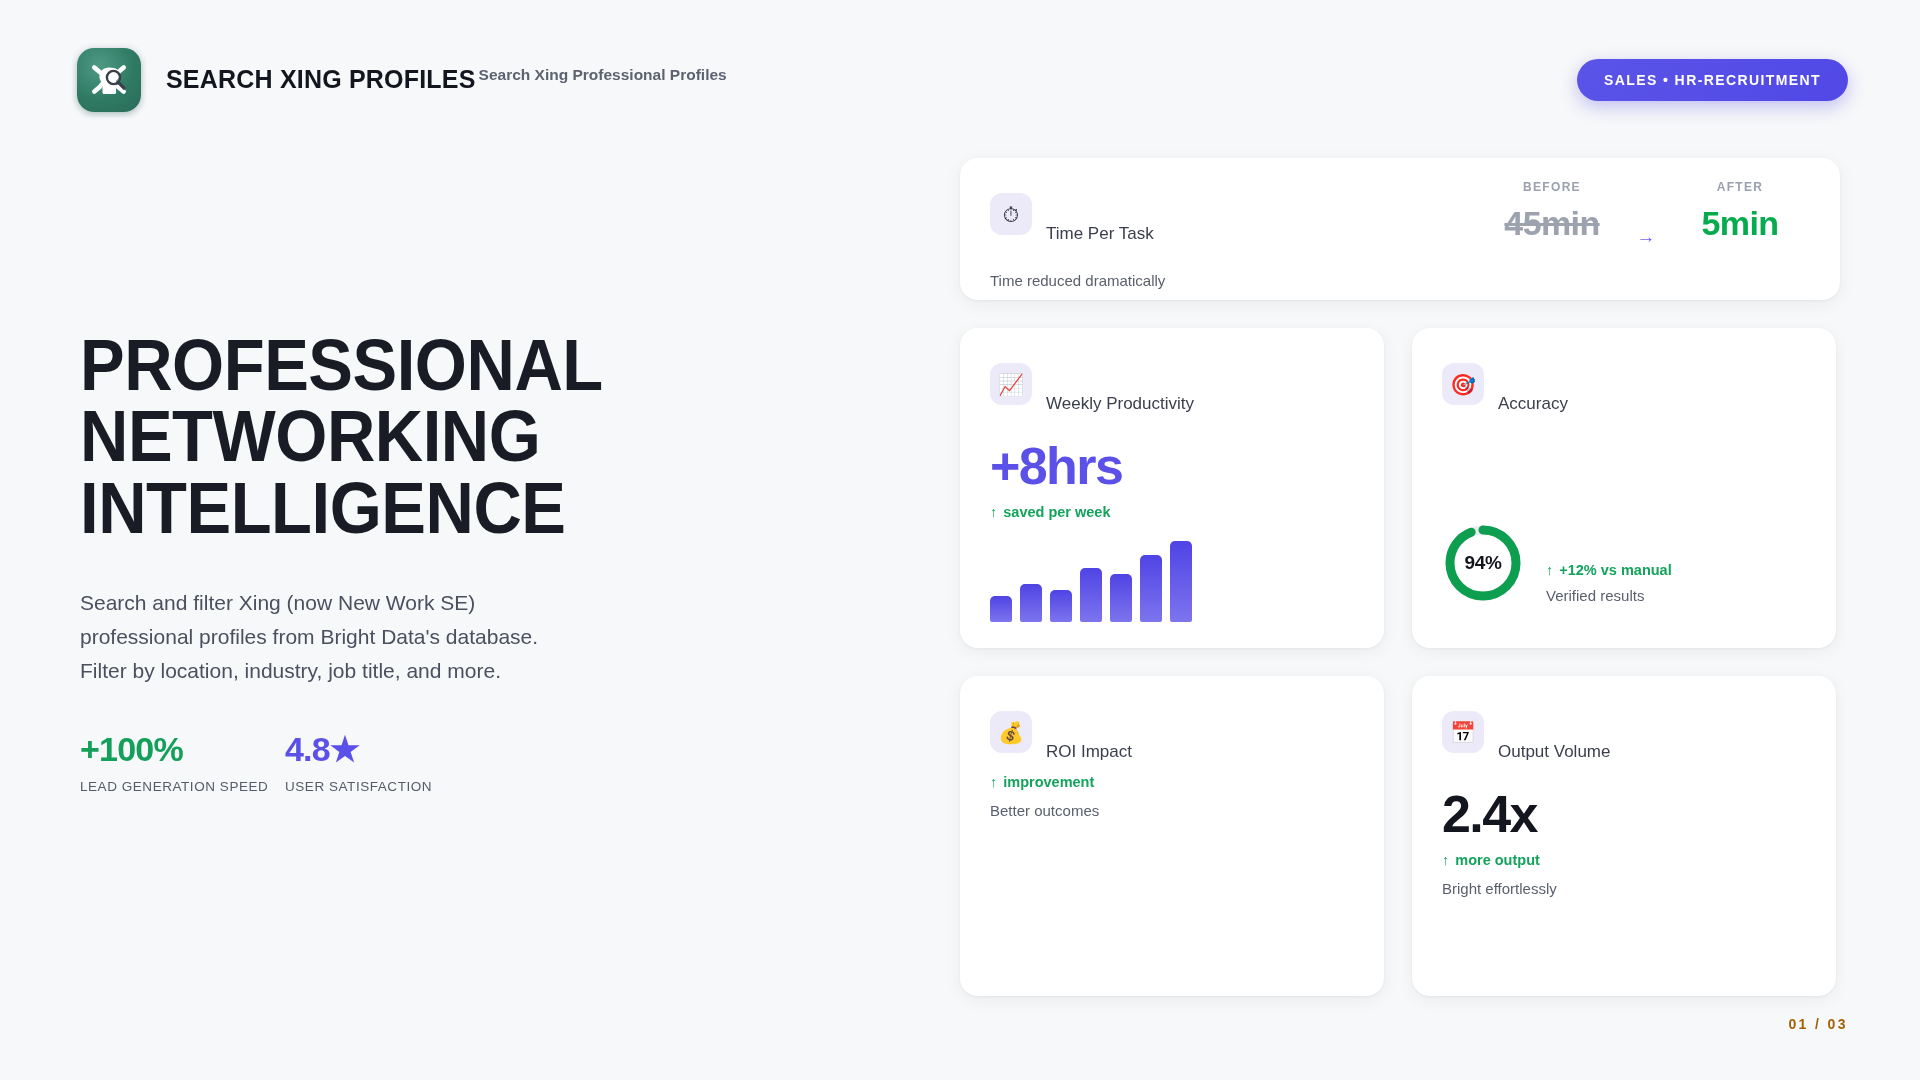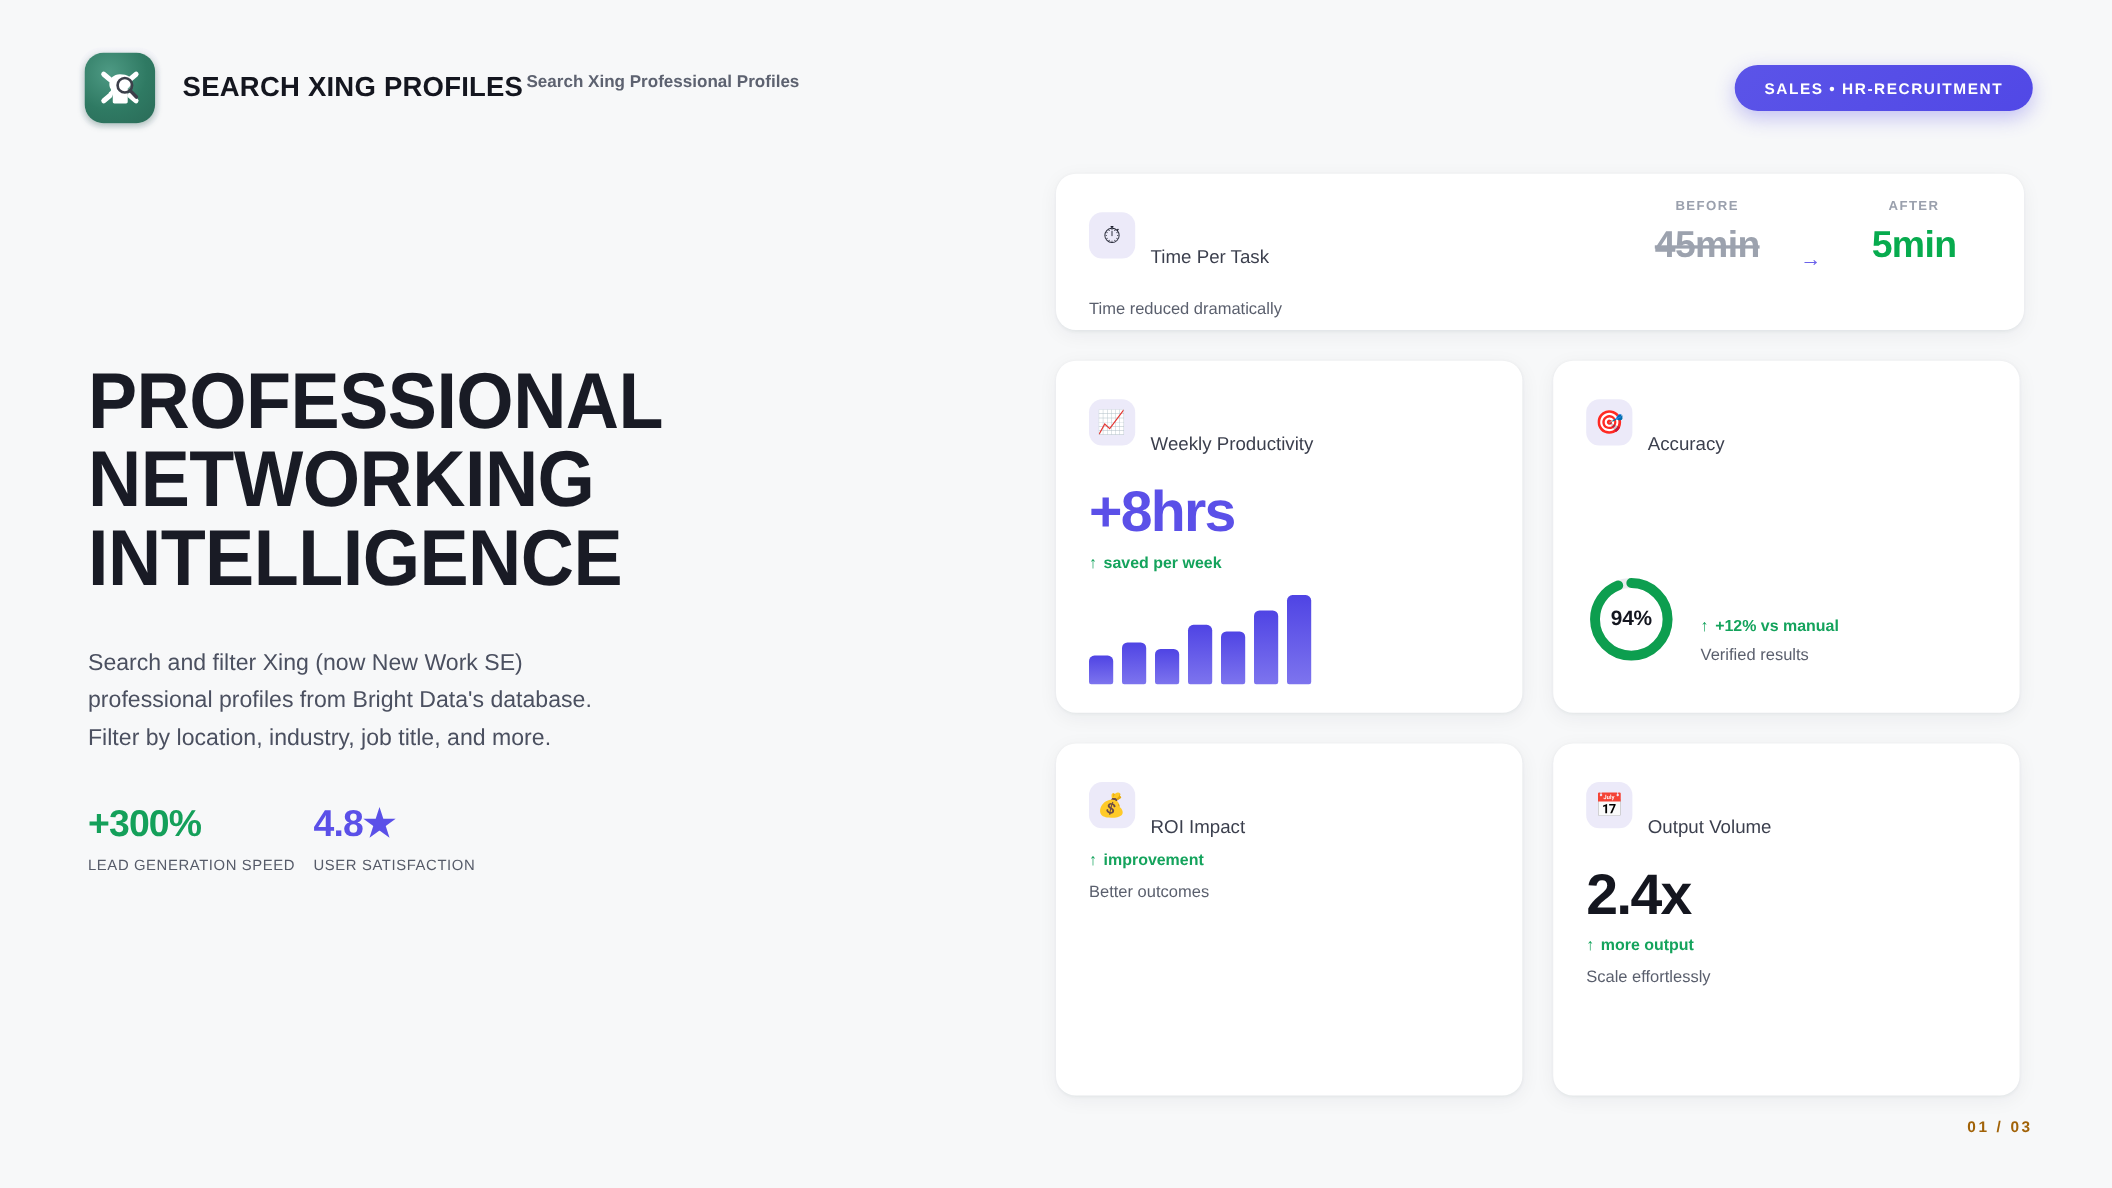--- a/index.html
+++ b/index.html
@@ -310,21 +310,21 @@
   <div class="headline">
     <div>PROFESSIONAL</div>
     <div>NETWORKING</div>
     <div>INTELLIGENCE</div>
   </div>
 
   <div class="lede">Search and filter Xing (now New Work SE) professional profiles from Bright Data's database. Filter by location, industry, job title, and more.</div>
 
   <div class="stats">
     <div class="stat">
-      <div class="stat-value green">+300%</div>
+      <div class="stat-value green">+100%</div>
       <div class="stat-label">LEAD GENERATION SPEED</div>
     </div>
     <div class="stat">
       <div class="stat-value indigo">4.8★</div>
       <div class="stat-label">USER SATISFACTION</div>
     </div>
   </div>
 </div>
 
 <div class="right">
@@ -410,19 +410,19 @@
     <div class="card card-sm">
       <div class="ct-row">
         <div class="icon-tile">📅</div>
         <div class="card-title">Output Volume</div>
       </div>
       <div class="big-value dark">2.4x</div>
       <div class="delta">
         <span>↑</span>
         <span>more output</span>
       </div>
-      <div class="note">Scale effortlessly</div>
+      <div class="note">Bright effortlessly</div>
     </div>
 
   </div>
 </div>
 
 <div class="pager">01 / 03</div>
 
 </body></html>

